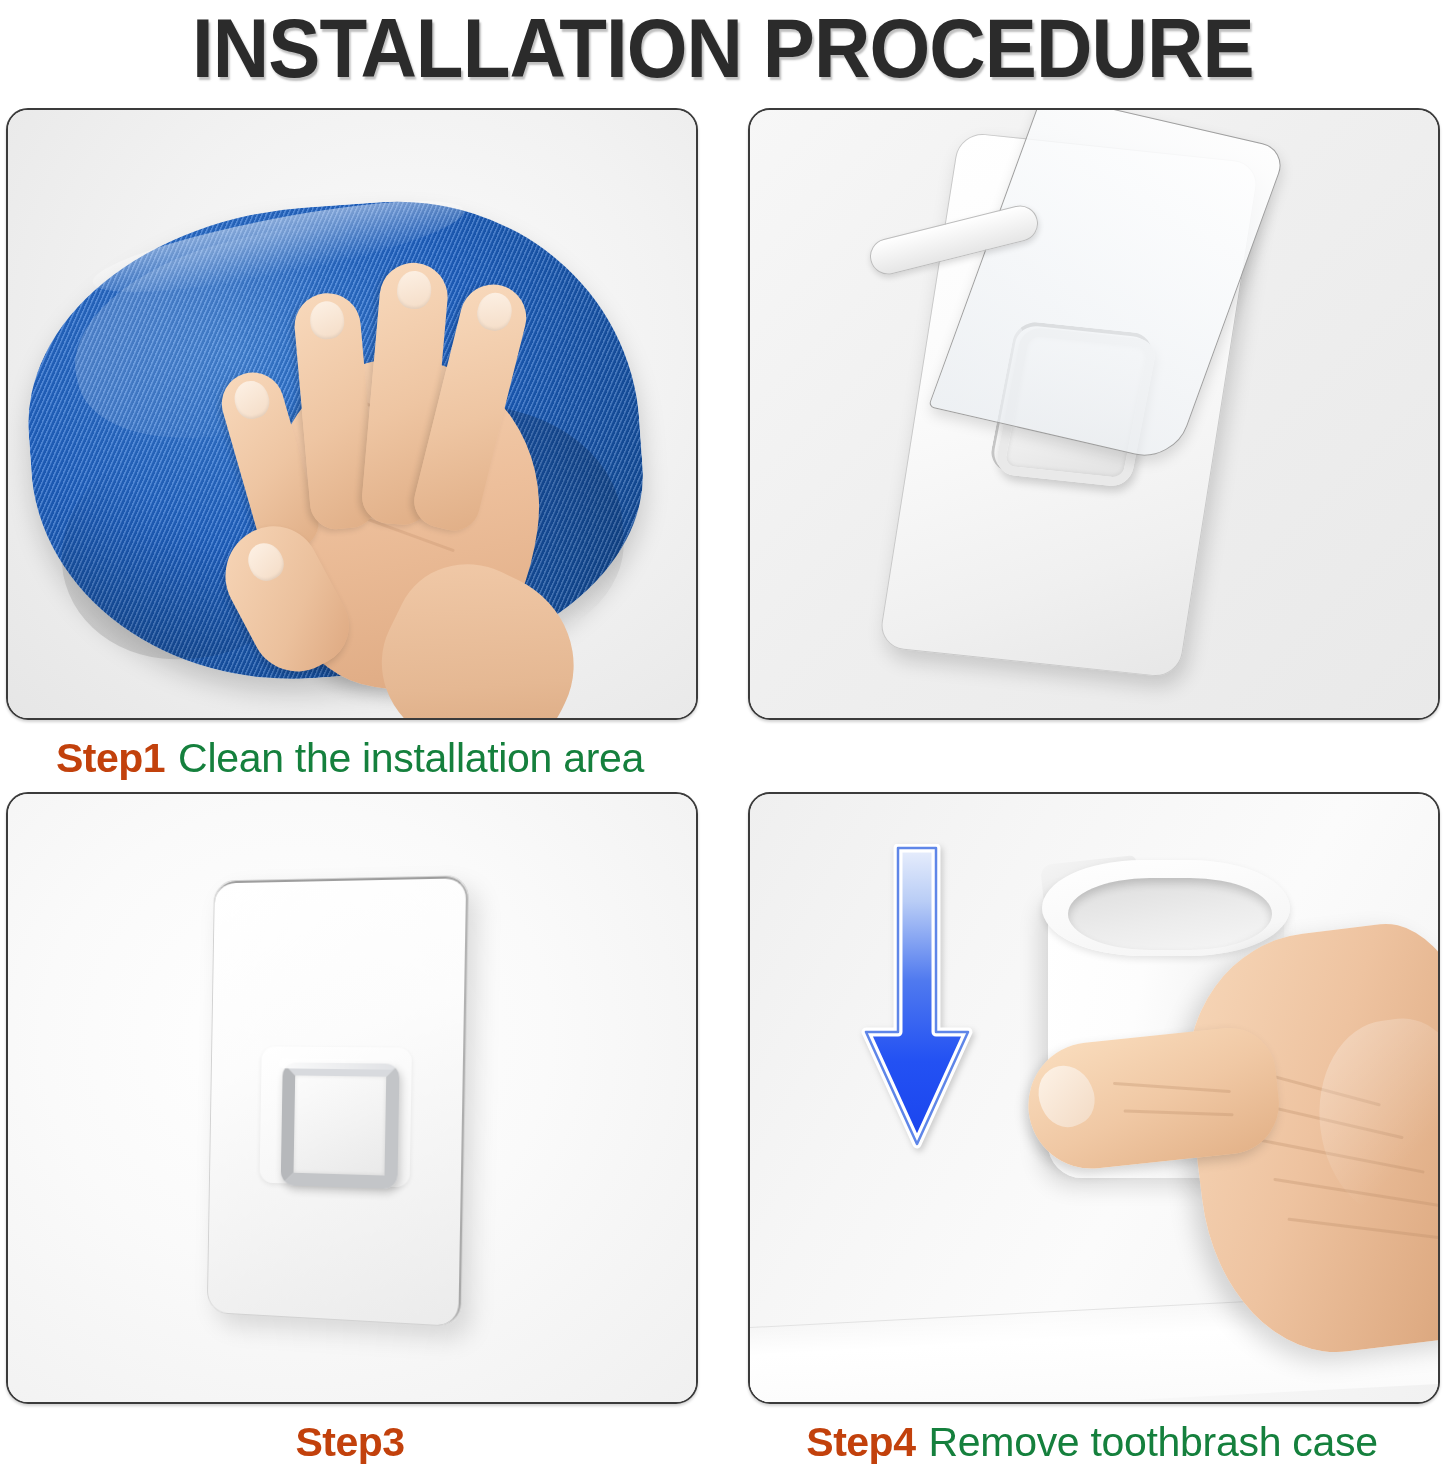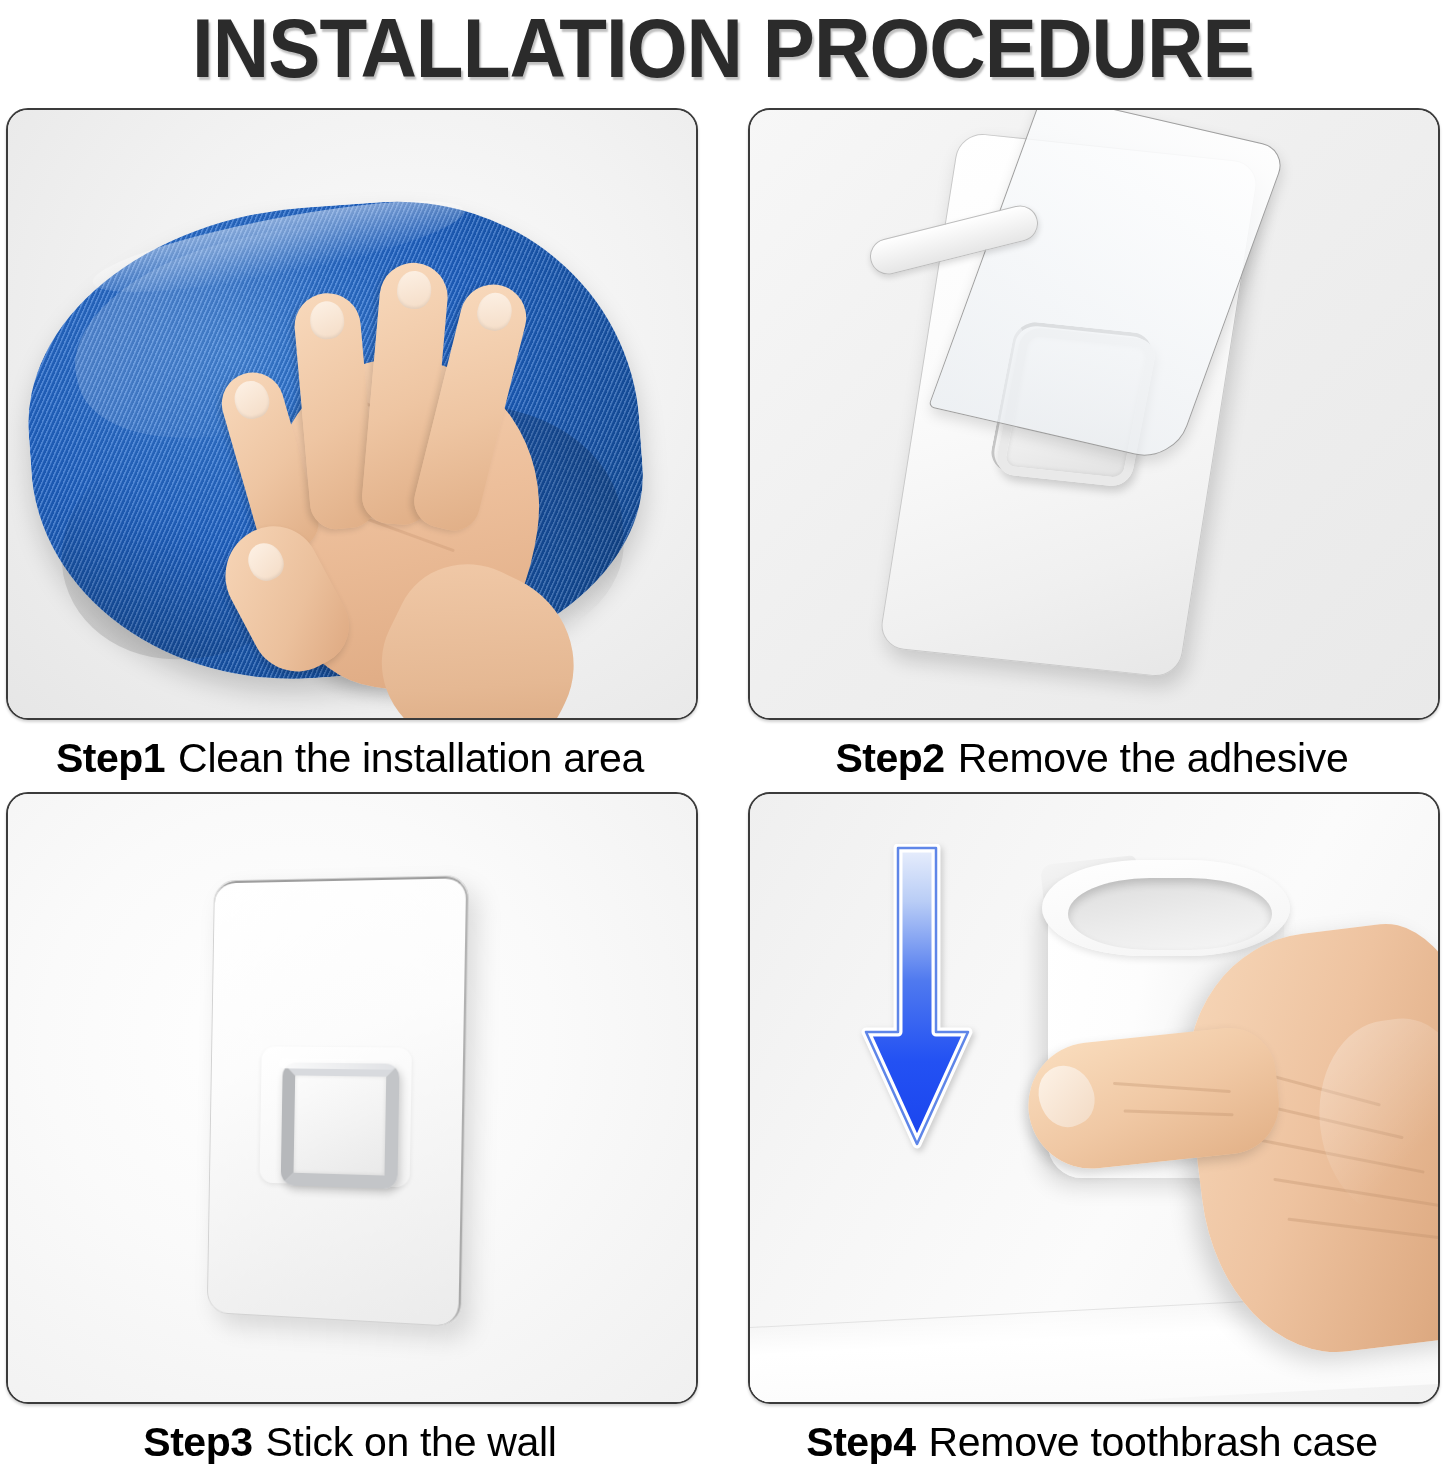--- a/index.html
+++ b/index.html
@@ -68,27 +68,27 @@
     width: 688px;
     height: 76px;
     display: flex;
     align-items: center;
     justify-content: center;
     white-space: nowrap;
   }
   .caption .step-no {
     font-weight: bold;
     font-size: 41px;
-    color: #000000;
+    color: #c2410c;
     letter-spacing: -0.5px;
   }
   .caption .step-txt {
     font-weight: normal;
     font-size: 41px;
-    color: #000000;
+    color: #15803d;
     margin-left: 13px;
     letter-spacing: -0.3px;
   }
 
   
   .p1-bg {
     position: absolute; inset: 0;
     background: radial-gradient(ellipse at 58% 38%, #fbfbfb 0%, #f2f2f2 48%, #e6e6e6 100%);
   }
   .cloth-wrap {
@@ -480,41 +480,36 @@
     <div class="panel">
       <div class="p2-bg"></div>
 
       <div class="pad2"></div>
       <div class="hook2-shade"></div>
       <div class="hook2"></div>
       <div class="film2"></div>
       <div class="film2-lip"></div>
     </div>
 
-    <div class="caption">
-      <span class="step-no">Step2</span>
-      <span class="step-txt">Remove the adhesive</span>
-    </div>
   </div>
 
   <div class="cell cell-3">
     <div class="panel">
       <div class="p3-bg"></div>
 
       <div class="pad3">
         <div class="pad3-edge"></div>
         <div class="hook3-base"></div>
         <div class="hook3"></div>
         <div class="hook3-hi"></div>
       </div>
     </div>
 
     <div class="caption">
       <span class="step-no">Step3</span>
-      <span class="step-txt">Stick on the wall</span>
     </div>
   </div>
 
   <div class="cell cell-4">
     <div class="panel">
       <div class="p4-bg"></div>
       <div class="counter4"></div>
 
       <svg class="arrow4" viewBox="0 0 118 330">
         <defs>

